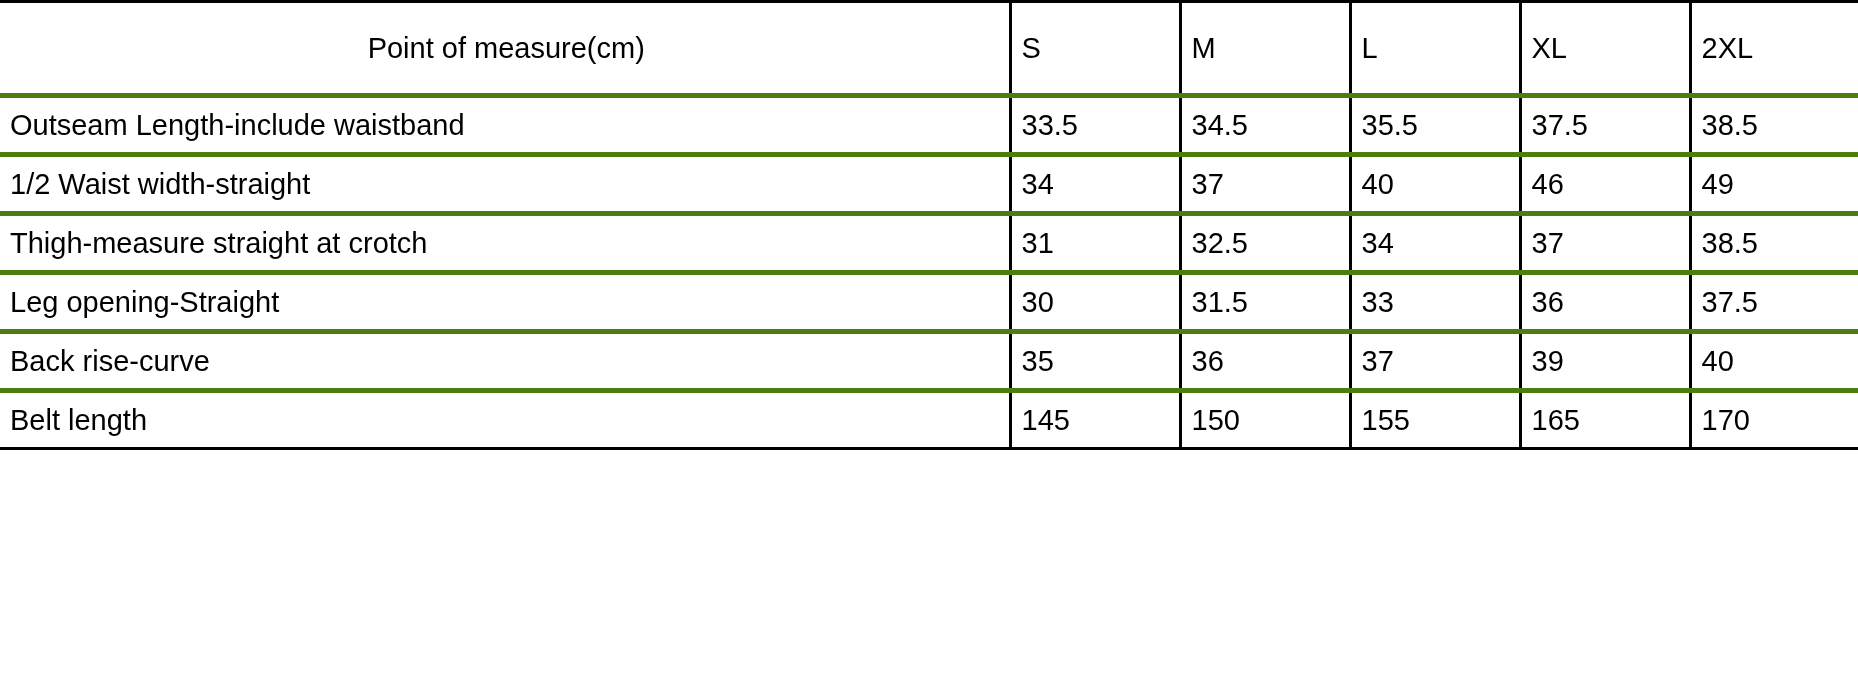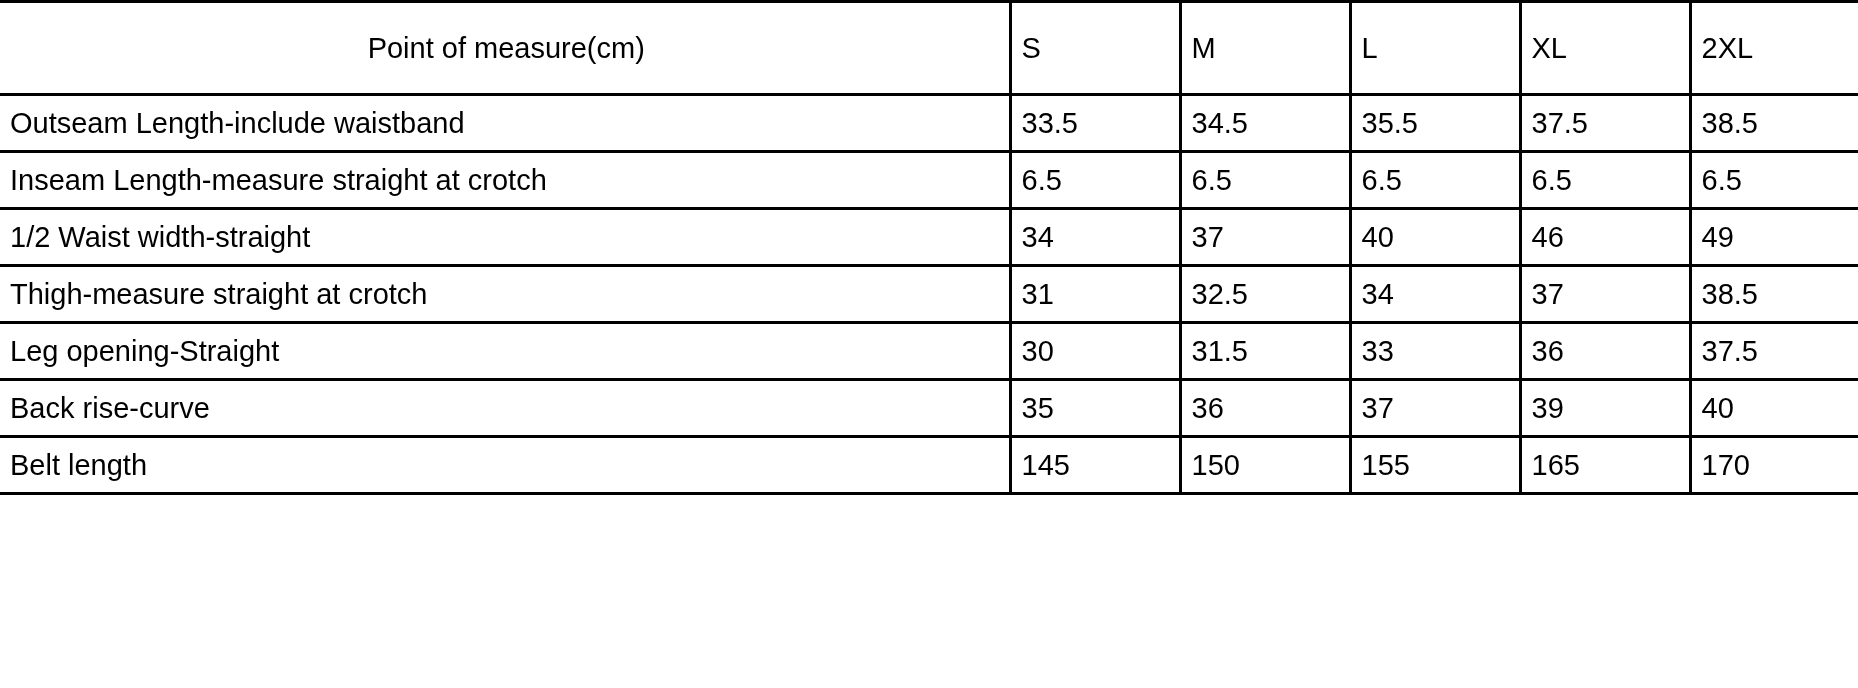--- a/index.html
+++ b/index.html
@@ -26,21 +26,21 @@
     width: 1858px;
     margin: 0;
     border: none;
   }
   table.size-chart col.c-label { width: 1010px; }
   table.size-chart col.c-size  { width: 170px; }
   table.size-chart col.c-last  { width: 168px; }
 
   table.size-chart td,
   table.size-chart th {
-    border-top: 3px solid #4d7c0f;
+    border-top: 5px solid #4d7c0f;
     border-bottom: 3px solid #000000;
     border-left: 3px solid #000000;
     border-right: none;
     padding: 0 10px;
     font-size: 29px;
     font-weight: normal;
     line-height: 1.2;
     text-align: left;
     vertical-align: middle;
     white-space: nowrap;
@@ -92,28 +92,20 @@
     <tbody>
       <tr>
         <td>Outseam Length-include waistband</td>
         <td>33.5</td>
         <td>34.5</td>
         <td>35.5</td>
         <td>37.5</td>
         <td>38.5</td>
       </tr>
       <tr>
-        <td>Inseam Length-measure straight at crotch</td>
-        <td>6.5</td>
-        <td>6.5</td>
-        <td>6.5</td>
-        <td>6.5</td>
-        <td>6.5</td>
-      </tr>
-      <tr>
         <td>1/2 Waist width-straight</td>
         <td>34</td>
         <td>37</td>
         <td>40</td>
         <td>46</td>
         <td>49</td>
       </tr>
       <tr>
         <td>Thigh-measure straight at crotch</td>
         <td>31</td>

